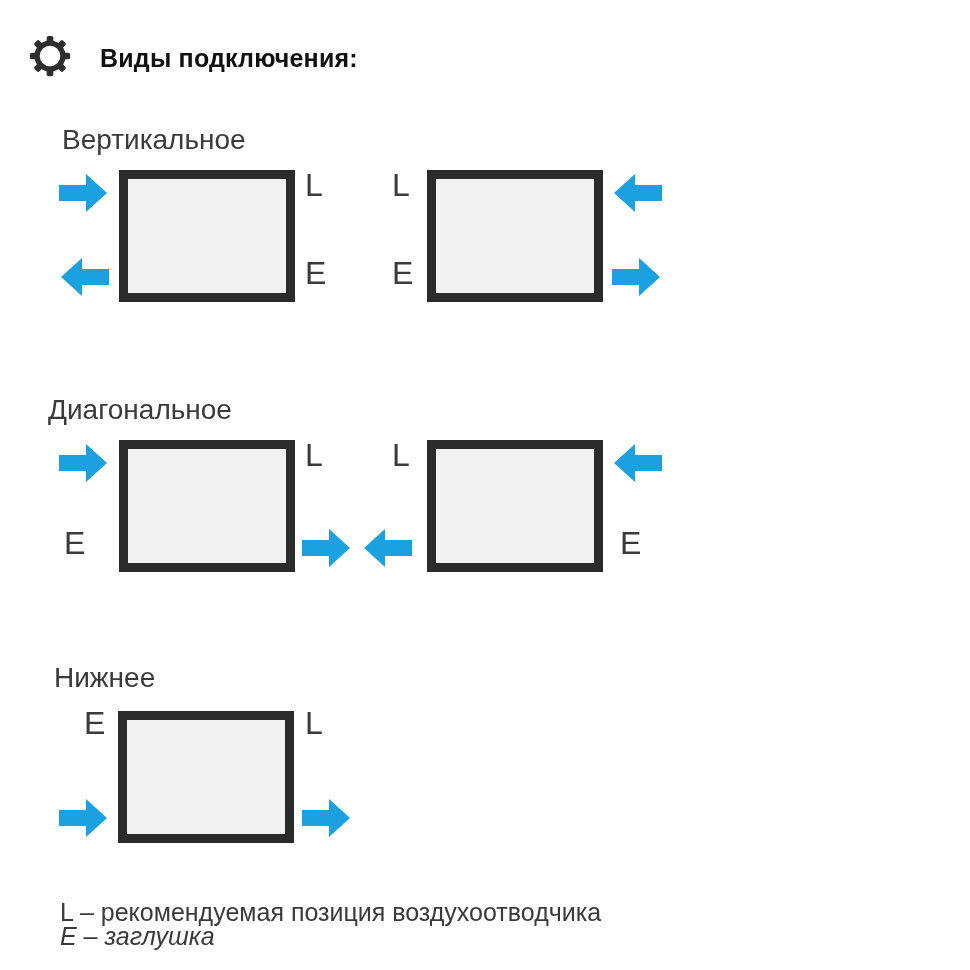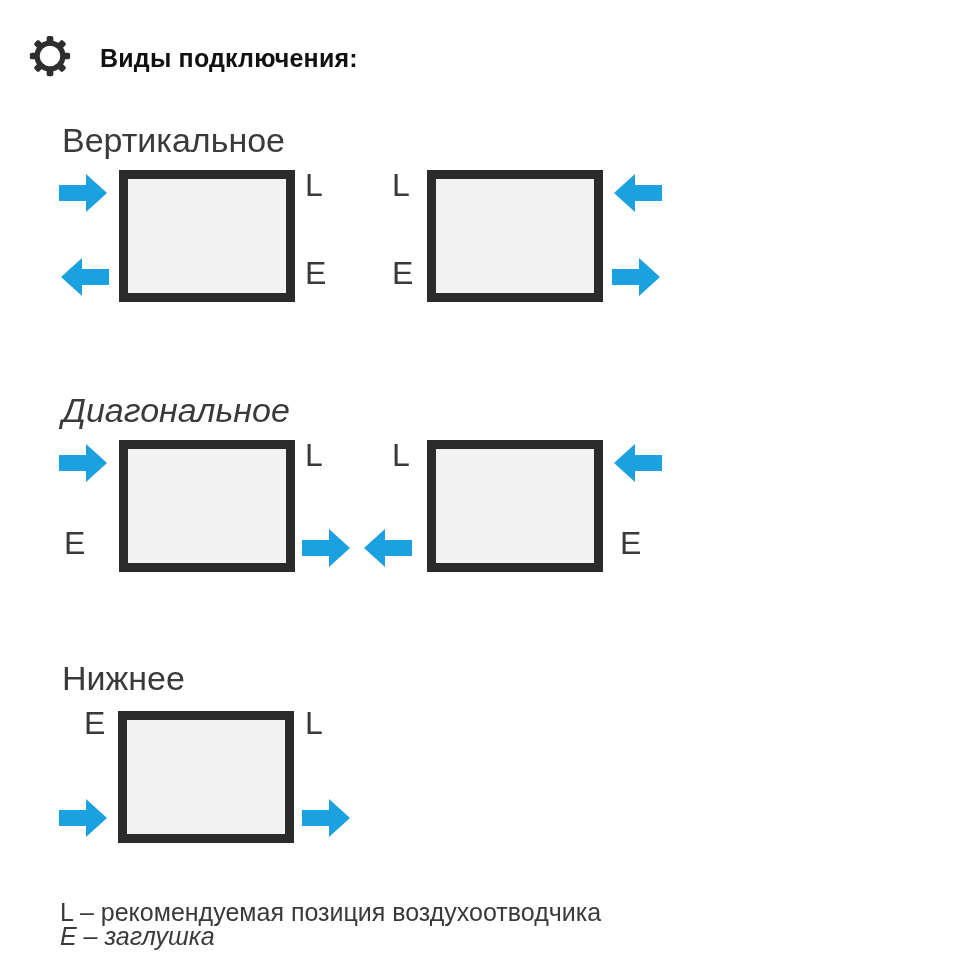--- a/index.html
+++ b/index.html
@@ -7,21 +7,21 @@
     position:relative; width:860px; height:970px; background:#ffffff;
     font-family:"Liberation Sans", "DejaVu Sans", sans-serif; overflow:hidden;
   }
   .abs { position:absolute; }
 
   
   .title { font-size:25px; font-weight:700; color:#111111; line-height:30px; letter-spacing:0.2px; }
   .gear  { width:46px; height:46px; }
 
   
-  .section-label { font-size:34px; font-weight:400; color:#3a3a3a; line-height:36px; }
+  .section-label { font-size:28px; font-weight:400; color:#3a3a3a; line-height:36px; }
 
   
   .radiator {
     box-sizing:border-box; width:176px; height:132px;
     border:9px solid #2b2b2b; background:#f2f2f2;
   }
 
   
   .port-label { font-size:32px; color:#3a3a3a; line-height:42px; font-weight:400; }
 
@@ -79,21 +79,21 @@
     <svg viewBox="0 0 50 42">
         <polygon points="0,13 27,13 27,2 48,21 27,40 27,29 0,29"></polygon>
       </svg>
   </div>
   <div class="abs arrow dir-right" style="left:612px; top:256px;">
     <svg viewBox="0 0 50 42">
         <polygon points="0,13 27,13 27,2 48,21 27,40 27,29 0,29"></polygon>
       </svg>
   </div>
 
-  <div class="abs section-label" style="left:62px; top:392px;font-style:italic;">Диагональное</div>
+  <div class="abs section-label" style="left:48px; top:392px;">Диагональное</div>
 
   <div class="abs arrow dir-right" style="left:59px; top:442px;">
     <svg viewBox="0 0 50 42">
         <polygon points="0,13 27,13 27,2 48,21 27,40 27,29 0,29"></polygon>
       </svg>
   </div>
   <div class="abs port-label" style="left:64px; top:522px;">E</div>
   <div class="abs radiator" style="left:119px; top:440px;"></div>
   <div class="abs port-label" style="left:305px; top:434px;">L</div>
   <div class="abs arrow dir-right" style="left:302px; top:527px;">
@@ -109,21 +109,21 @@
   </div>
   <div class="abs port-label" style="left:392px; top:434px;">L</div>
   <div class="abs radiator" style="left:427px; top:440px;"></div>
   <div class="abs arrow dir-left" style="left:612px; top:442px;">
     <svg viewBox="0 0 50 42">
         <polygon points="0,13 27,13 27,2 48,21 27,40 27,29 0,29"></polygon>
       </svg>
   </div>
   <div class="abs port-label" style="left:620px; top:522px;">E</div>
 
-  <div class="abs section-label" style="left:62px; top:660px;text-align:center;">Нижнее</div>
+  <div class="abs section-label" style="left:54px; top:660px;text-align:center;">Нижнее</div>
 
   <div class="abs port-label" style="left:84px; top:702px;">E</div>
   <div class="abs radiator" style="left:118px; top:711px;"></div>
   <div class="abs port-label" style="left:305px; top:702px;">L</div>
   <div class="abs arrow dir-right" style="left:59px; top:797px;">
     <svg viewBox="0 0 50 42">
         <polygon points="0,13 27,13 27,2 48,21 27,40 27,29 0,29"></polygon>
       </svg>
   </div>
   <div class="abs arrow dir-right" style="left:302px; top:797px;">

